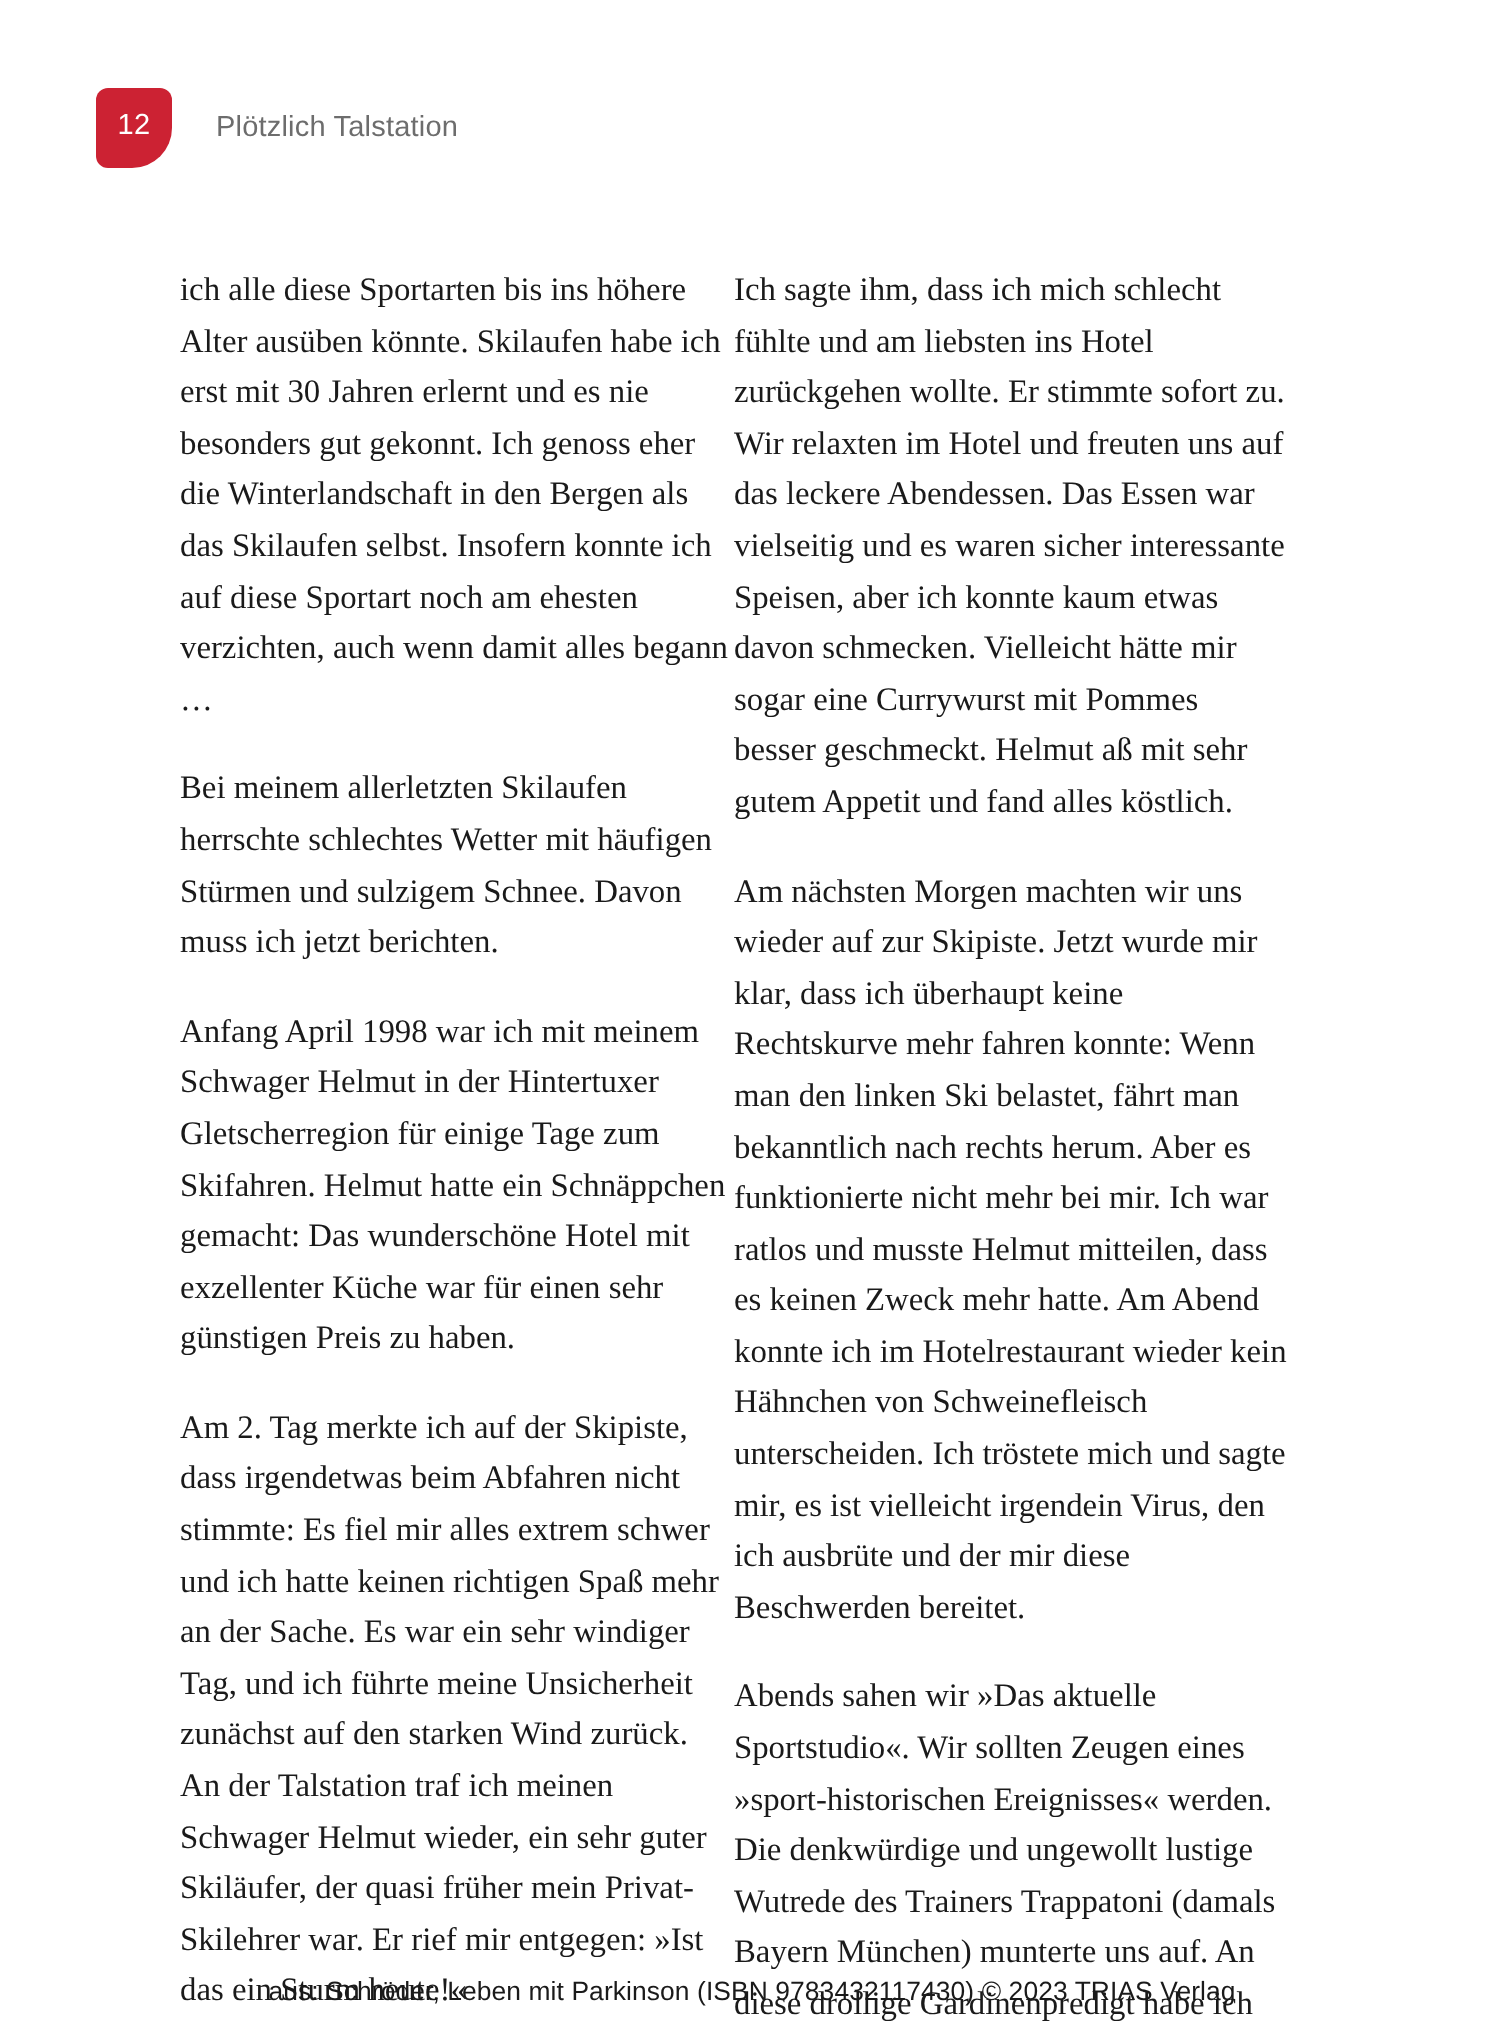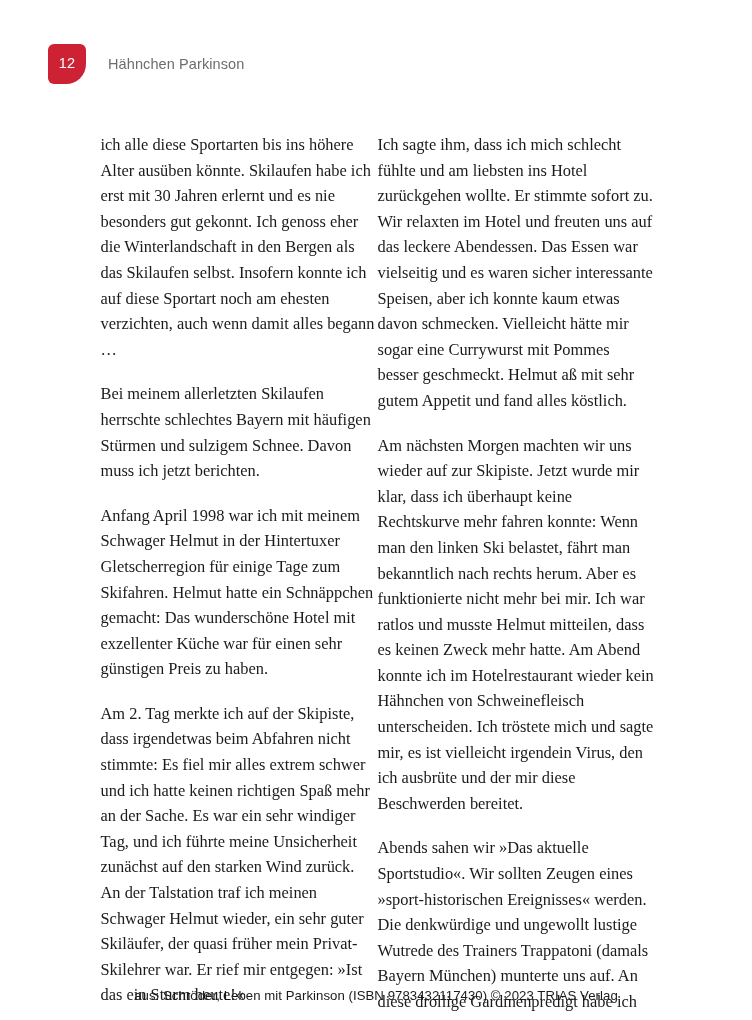--- a/index.html
+++ b/index.html
@@ -56,21 +56,21 @@
   }
 
   
   .columns {
     position: absolute;
     left: 90px;
     top: 132px;
     width: 575px;
     height: 815px;
     display: flex;
-    justify-content: center;
+    justify-content: flex-start;
   }
   .col {
     width: 277px;
   }
 
   p.body-par {
     margin: 0 0 19px 0;
     font-family: "Liberation Serif", serif;
     font-size: 16.4px;
     line-height: 25.6px;
@@ -120,28 +120,28 @@
     letter-spacing: 0.05px;
   }
 </style>
 </head>
 <body>
 
 <div class="page">
 
   <div class="running-head">
     <div class="page-number-badge">12</div>
-    <div class="running-head-title">Hähnchen Parkinson</div>
+    <div class="running-head-title">Plötzlich Talstation</div>
   </div>
 
   <div class="columns">
 
     <div class="col">
       <p class="body-par">ich alle diese Sportarten bis ins höhere Alter ausüben könnte. Skilaufen habe ich erst mit 30 Jahren erlernt und es nie besonders gut gekonnt. Ich genoss eher die Winterlandschaft in den Bergen als das Skilaufen selbst. Insofern konnte ich auf diese Sportart noch am ehesten verzichten, auch wenn damit alles begann …</p>
-      <p class="body-par">Bei meinem allerletzten Skilaufen herrschte schlechtes Bayern mit häufigen Stürmen und sulzigem Schnee. Davon muss ich jetzt berichten.</p>
+      <p class="body-par">Bei meinem allerletzten Skilaufen herrschte schlechtes Wetter mit häufigen Stürmen und sulzigem Schnee. Davon muss ich jetzt berichten.</p>
       <p class="body-par">Anfang April 1998 war ich mit meinem Schwager Helmut in der Hintertuxer Gletscherregion für einige Tage zum Skifahren. Helmut hatte ein Schnäppchen gemacht: Das wunderschöne Hotel mit exzellenter Küche war für einen sehr günstigen Preis zu haben.</p>
       <p class="body-par">Am 2. Tag merkte ich auf der Skipiste, dass irgendetwas beim Abfahren nicht stimmte: Es fiel mir alles extrem schwer und ich hatte keinen richtigen Spaß mehr an der Sache. Es war ein sehr windiger Tag, und ich führte meine Unsicherheit zunächst auf den starken Wind zurück. An der Talstation traf ich meinen Schwager Helmut wieder, ein sehr guter Skiläufer, der quasi früher mein Privat-Skilehrer war. Er rief mir entgegen: »Ist das ein Sturm heute!«</p>
     </div>
 
     <div class="col">
       <p class="body-par">Ich sagte ihm, dass ich mich schlecht fühlte und am liebsten ins Hotel zurückgehen wollte. Er stimmte sofort zu. Wir relaxten im Hotel und freuten uns auf das leckere Abendessen. Das Essen war vielseitig und es waren sicher interessante Speisen, aber ich konnte kaum etwas davon schmecken. Vielleicht hätte mir sogar eine Currywurst mit Pommes besser geschmeckt. Helmut aß mit sehr gutem Appetit und fand alles köstlich.</p>
       <p class="body-par">Am nächsten Morgen machten wir uns wieder auf zur Skipiste. Jetzt wurde mir klar, dass ich überhaupt keine Rechtskurve mehr fahren konnte: Wenn man den linken Ski belastet, fährt man bekanntlich nach rechts herum. Aber es funktionierte nicht mehr bei mir. Ich war ratlos und musste Helmut mitteilen, dass es keinen Zweck mehr hatte. Am Abend konnte ich im Hotelrestaurant wieder kein Hähnchen von Schweinefleisch unterscheiden. Ich tröstete mich und sagte mir, es ist vielleicht irgendein Virus, den ich ausbrüte und der mir diese Beschwerden bereitet.</p>
       <p class="body-par">Abends sahen wir »Das aktuelle Sportstudio«. Wir sollten Zeugen eines »sport-historischen Ereignisses« werden. Die denkwürdige und ungewollt lustige Wutrede des Trainers Trappatoni (damals Bayern München) munterte uns auf. An diese drollige Gardinenpredigt habe ich später noch manchmal denken müssen:</p>
     </div>
 

